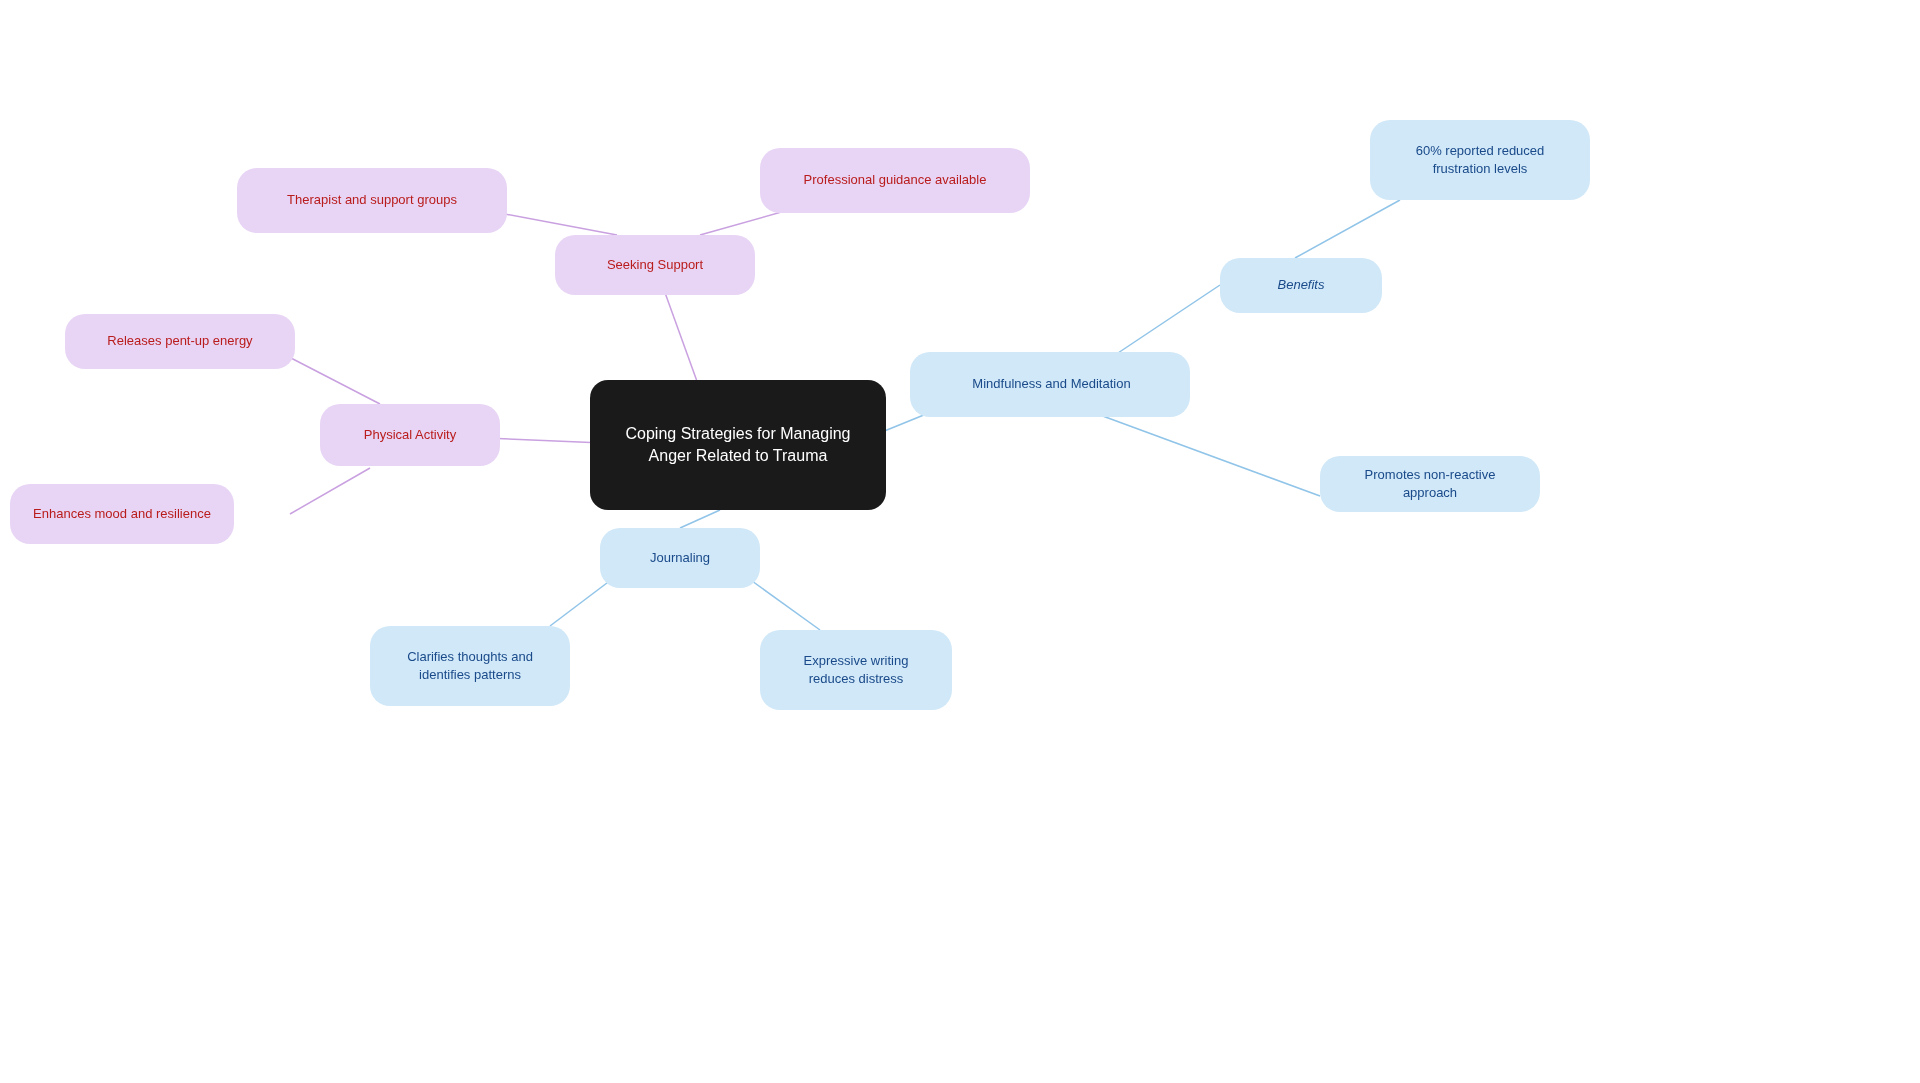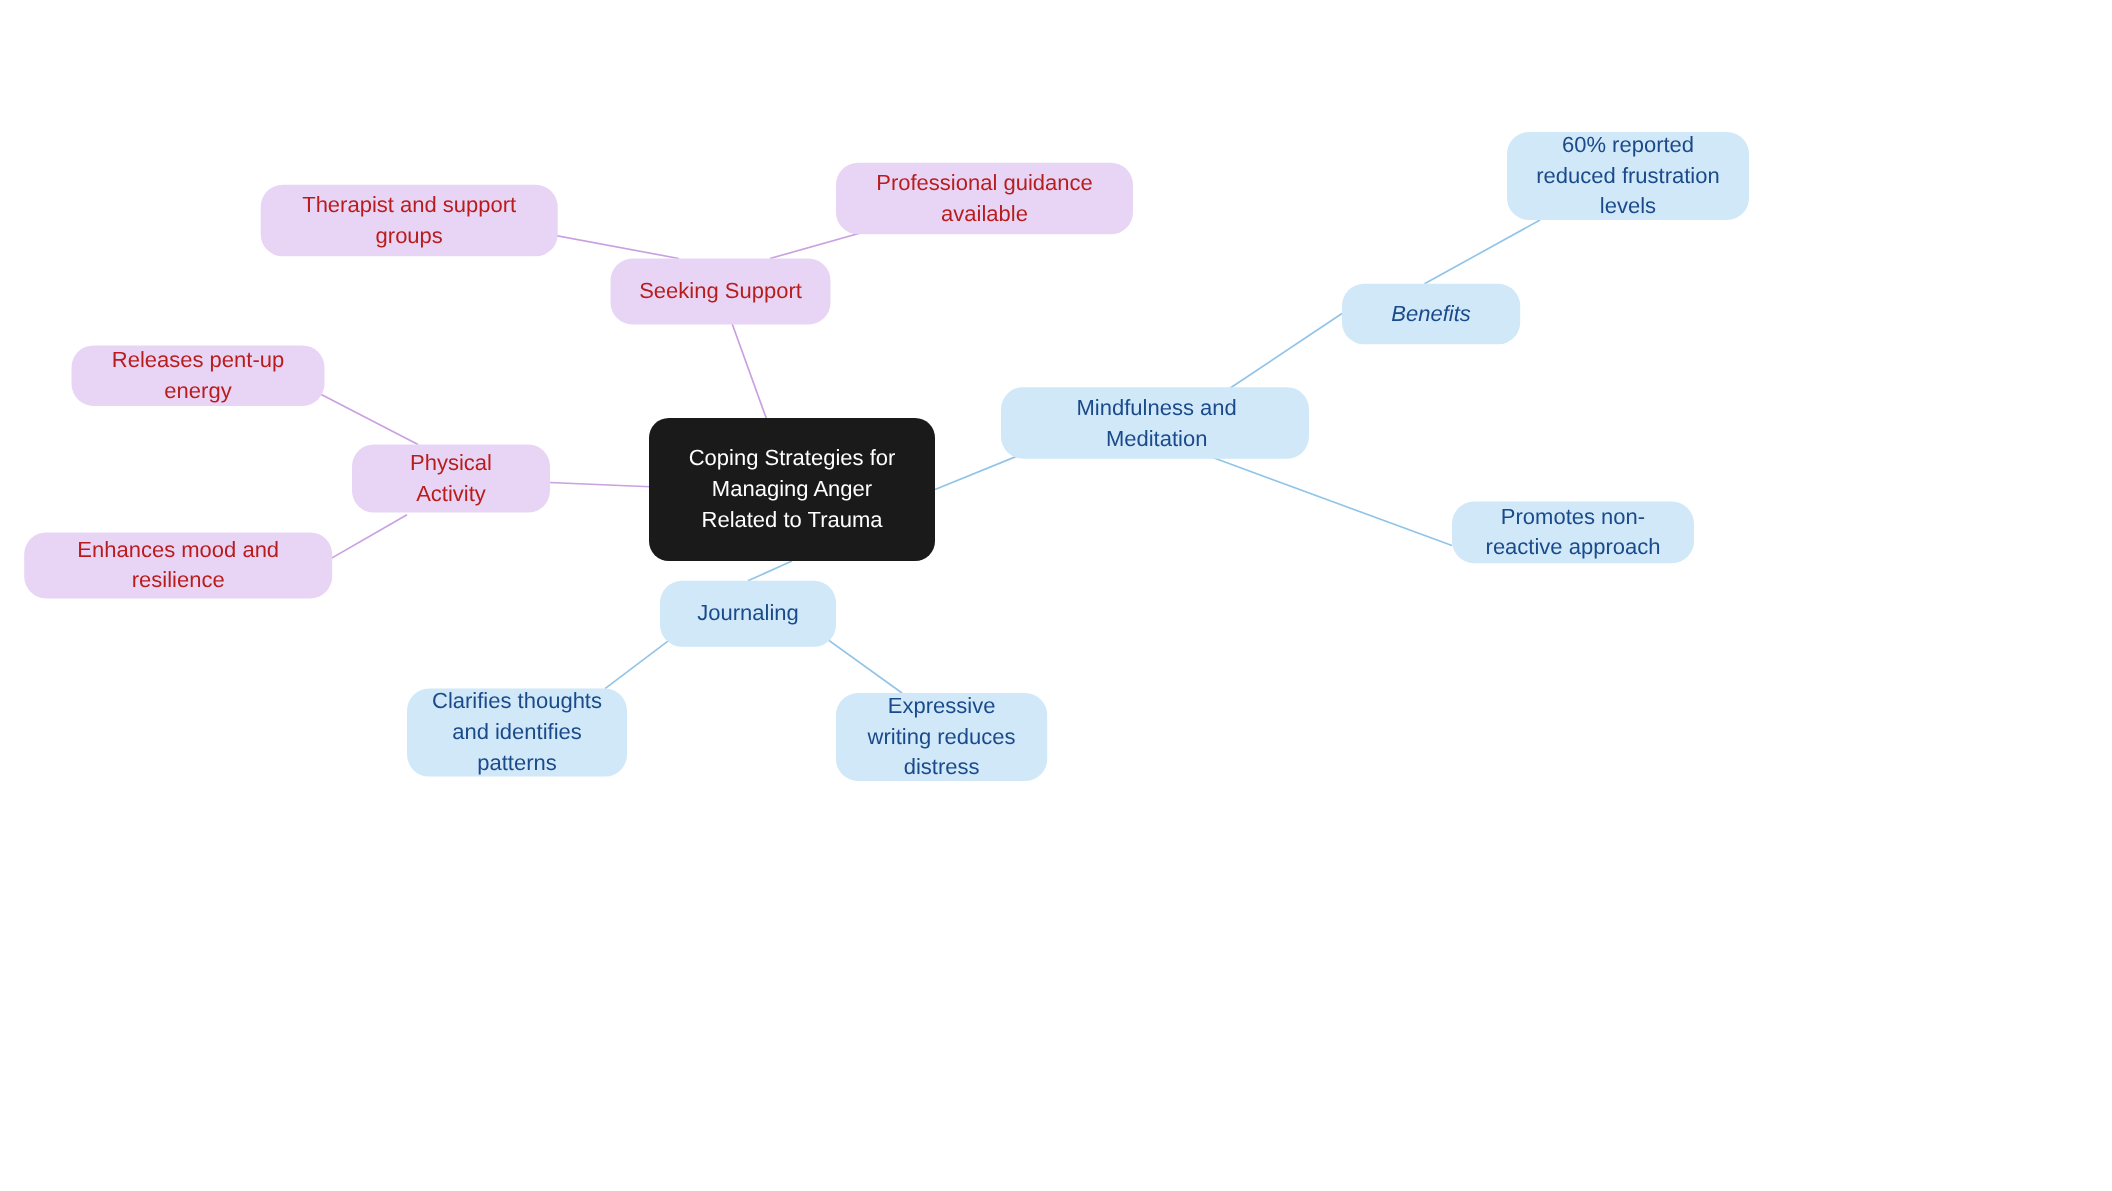--- a/index.html
+++ b/index.html
@@ -19,31 +19,31 @@
       pointer-events: none;
     }
     .node {
       position: absolute;
       display: flex;
       align-items: center;
       justify-content: center;
       text-align: center;
       border-radius: 20px;
       padding: 12px 20px;
-      font-size: 20px;
+      font-size: 13px;
       line-height: 1.4;
       cursor: default;
     }
     .node-center {
       background: #1a1a1a;
       color: #ffffff;
       border-radius: 18px;
-      font-size: 20px;
+      font-size: 16px;
       font-weight: 500;
-      width: 260px;
+      width: 296px;
       height: 130px;
       left: 590px;
       top: 380px;
     }
     .node-purple {
       background: #e8d5f5;
       color: #b91c1c;
       border: none;
     }
     .node-blue {
@@ -77,23 +77,23 @@
       left: 320px;
       top: 404px;
     }
     .node-releases {
       width: 230px;
       height: 55px;
       left: 65px;
       top: 314px;
     }
     .node-enhances {
-      width: 280px;
+      width: 224px;
       height: 60px;
-      left: 22px;
+      left: 10px;
       top: 484px;
     }
     .node-mindfulness {
       width: 280px;
       height: 65px;
       left: 910px;
       top: 352px;
       padding-left: 23px;
     }
     .node-benefits {

